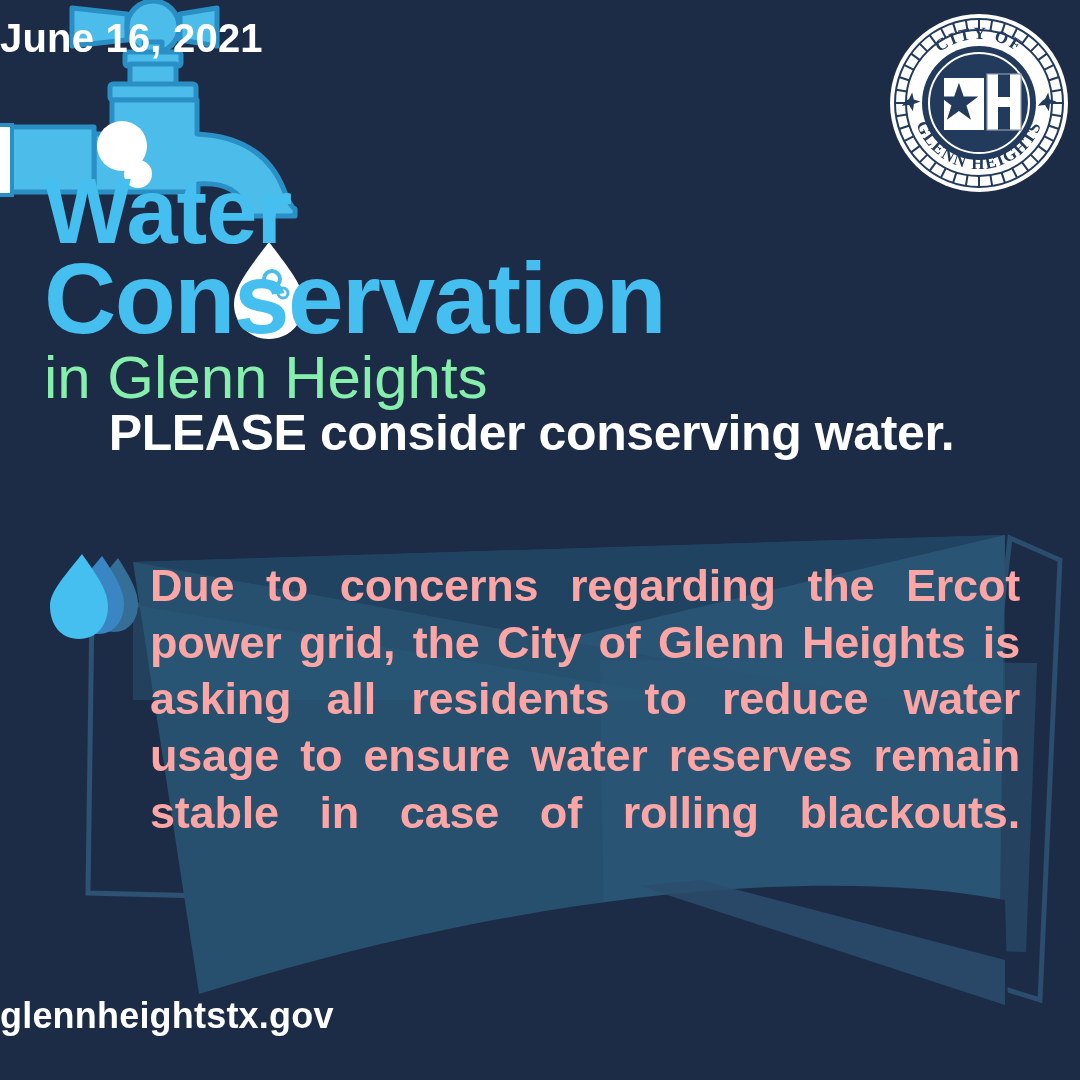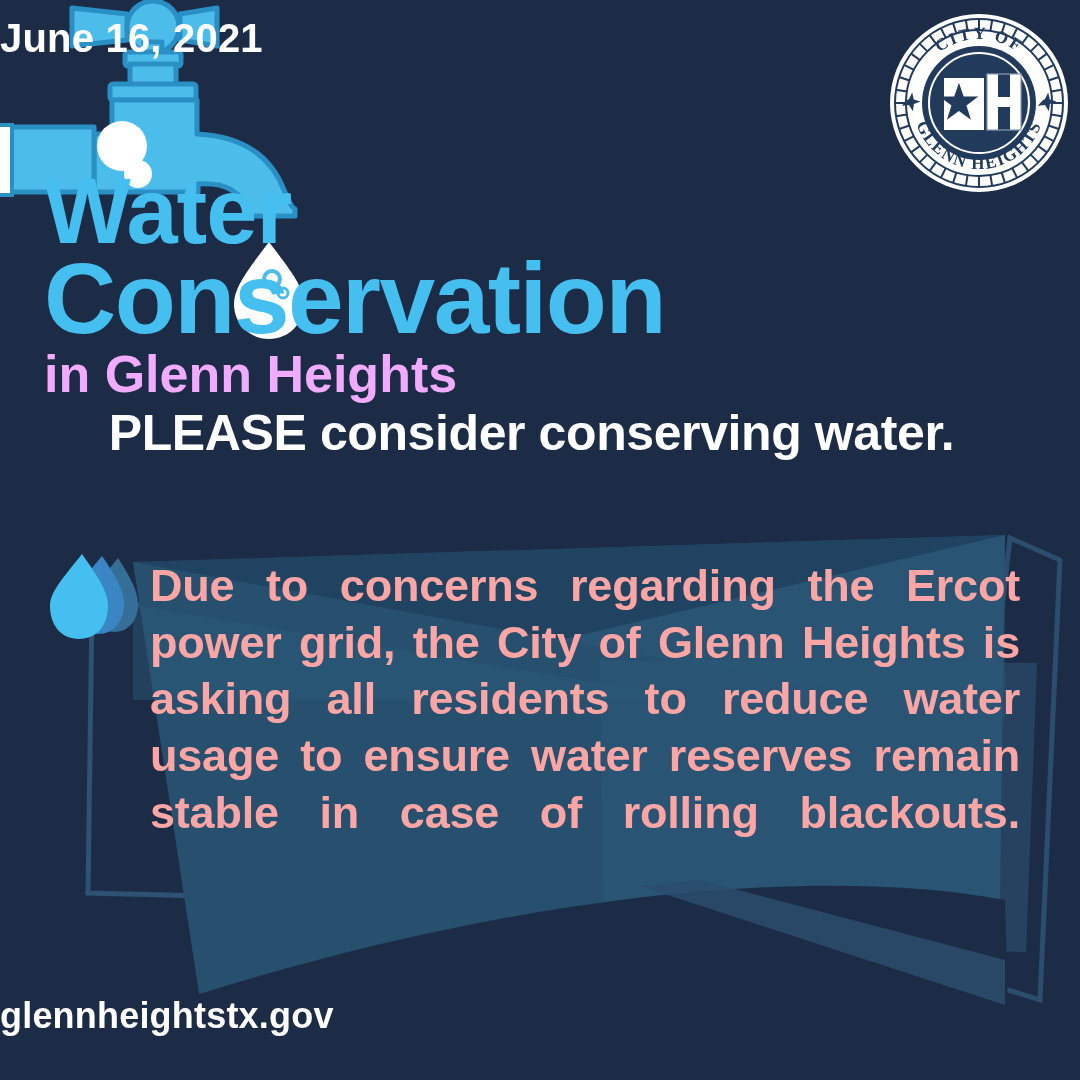--- a/index.html
+++ b/index.html
@@ -76,24 +76,24 @@
     display: block;
     font-size: 100px;
     line-height: 0.95;
     font-weight: bold;
     color: #45bef0;
     letter-spacing: -1.5px;
     margin-top: -4px;
   }
   .headline .sub {
     display: block;
-    font-size: 52px;
+    font-size: 60px;
     line-height: 1.0;
-    font-weight: bold;
-    color: #f0abfc;
+    font-weight: normal;
+    color: #86efac;
     letter-spacing: 0px;
     margin-top: 2px;
   }
 
   
   .please {
     position: absolute;
     left: 0;
     top: 404px;
     width: 975px;

